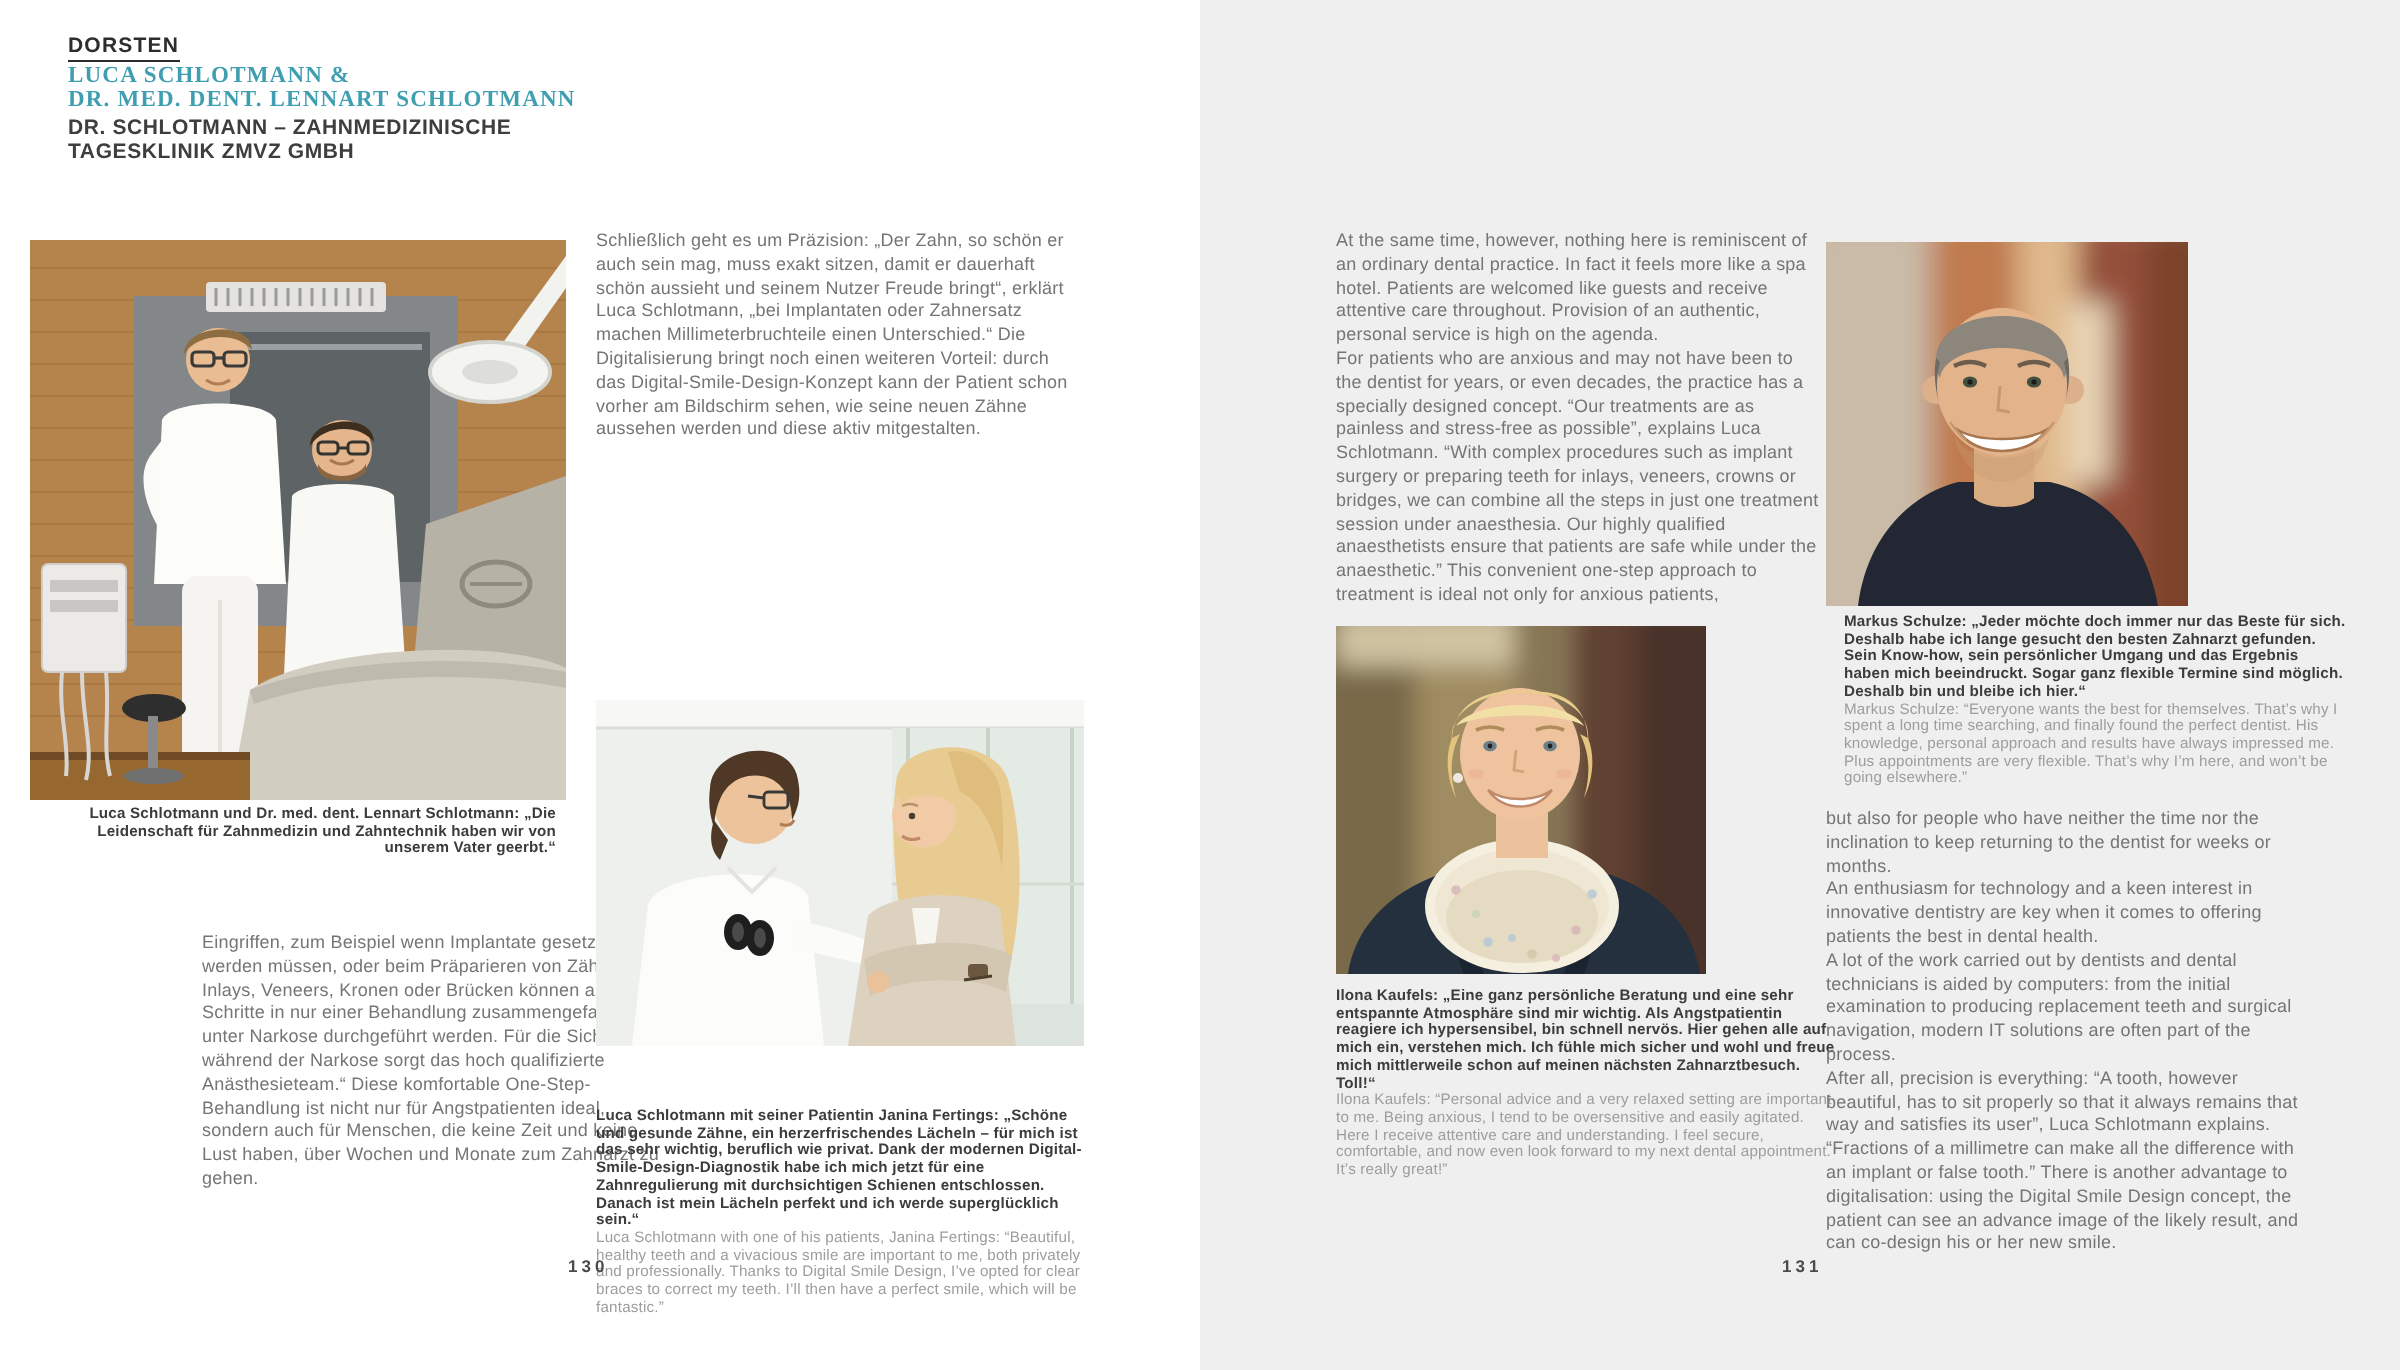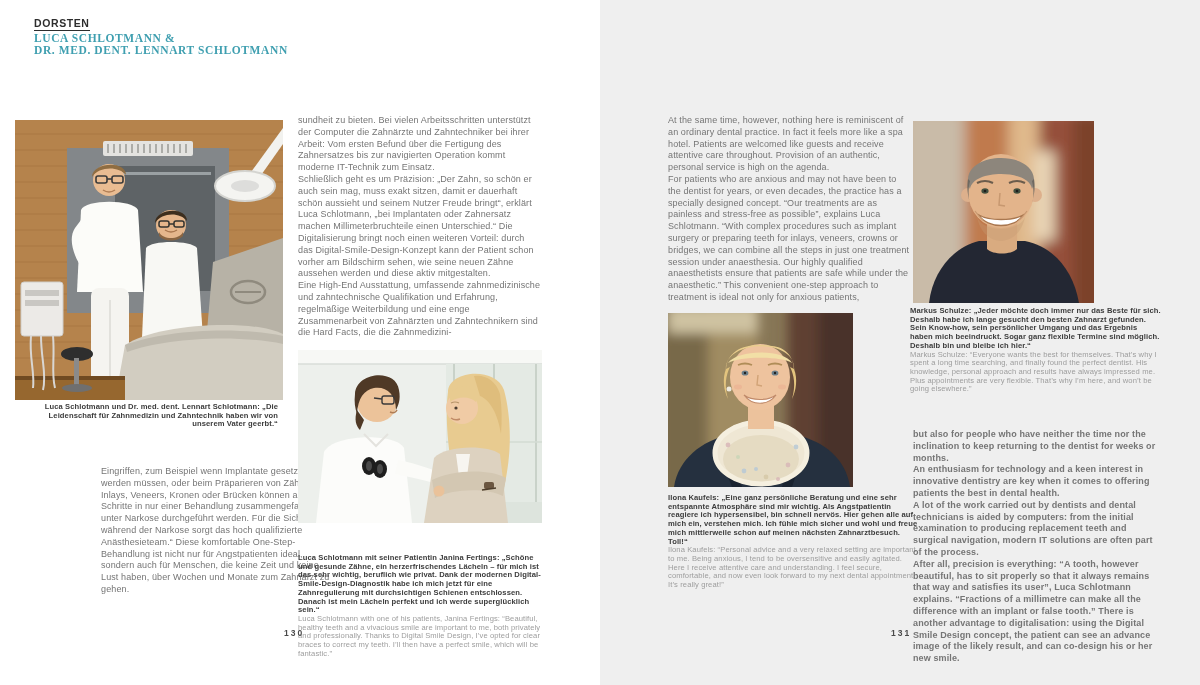--- a/index.html
+++ b/index.html
@@ -40,20 +40,24 @@
 <body>
 
 <div class="spread">
 
   <section class="page page-left">
 
     <header class="hdr">
       <div class="hdr-loc">DORSTEN</div>
       <div class="hdr-name">LUCA SCHLOTMANN &amp;</div>
       <div class="hdr-name">DR. MED. DENT. LENNART SCHLOTMANN</div>
+      <div class="hdr-prac">
+        <div>DR. SCHLOTMANN – ZAHNMEDIZINISCHE</div>
+        <div>TAGESKLINIK ZMVZ GMBH</div>
+      </div>
     </header>
 
     <figure style="left:15px;top:120px;">
       <svg width="268" height="280" viewBox="0 0 268 280">
         <rect width="268" height="280" fill="#b5834c"></rect>
         <g stroke="#9e6f3c" stroke-width="1" opacity="0.55">
           <line x1="0" y1="14" x2="268" y2="14"></line>
             <line x1="0" y1="30" x2="268" y2="30"></line>
           <line x1="0" y1="46" x2="268" y2="46"></line>
             <line x1="0" y1="62" x2="268" y2="62"></line>
@@ -141,23 +145,21 @@
 
     <div class="caption cap-right" style="left:28px;top:403px;width:250px;">
       <p class="cap-de">Luca Schlotmann und Dr. med. dent. Lennart Schlotmann: „Die Leidenschaft für Zahnmedizin und Zahntechnik haben wir von unserem Vater geerbt.“</p>
     </div>
 
     <div class="col" style="left:57px;top:466px;width:232px;margin-left:44px;">
       <p>Eingriffen, zum Beispiel wenn Implantate gesetzt werden müssen, oder beim Präparieren von Zähnen für Inlays, Veneers, Kronen oder Brücken können alle Schritte in nur einer Behandlung zusammengefasst und unter Narkose durchgeführt werden. Für die Sicherheit während der Narkose sorgt das hoch qualifizierte Anästhesieteam.“ Diese komfortable One-Step-Behandlung ist nicht nur für Angstpatienten ideal, sondern auch für Menschen, die keine Zeit und keine Lust haben, über Wochen und Monate zum Zahnarzt zu gehen.</p>
     </div>
 
     <div class="col" style="left:298px;top:115px;width:243px;">
-      <p>sundheit zu bieten. Bei vielen Arbeitsschritten unterstützt der Computer die Zahnärzte und Zahntechniker bei ihrer Arbeit: Vom ersten Befund über die Fertigung des Zahnersatzes bis zur navigierten Operation kommt moderne IT-Technik zum Einsatz.</p>
       <p>Schließlich geht es um Präzision: „Der Zahn, so schön er auch sein mag, muss exakt sitzen, damit er dauerhaft schön aussieht und seinem Nutzer Freude bringt“, erklärt Luca Schlotmann, „bei Implantaten oder Zahnersatz machen Millimeterbruchteile einen Unterschied.“ Die Digitalisierung bringt noch einen weiteren Vorteil: durch das Digital-Smile-Design-Konzept kann der Patient schon vorher am Bildschirm sehen, wie seine neuen Zähne aussehen werden und diese aktiv mitgestalten.</p>
-      <p>Eine High-End Ausstattung, umfassende zahnmedizinische und zahntechnische Qualifikation und Erfahrung, regelmäßige Weiterbildung und eine enge Zusammenarbeit von Zahnärzten und Zahntechnikern sind die Hard Facts, die die Zahnmedizini-</p>
     </div>
 
     <figure style="left:298px;top:350px;">
       <svg width="244" height="173" viewBox="0 0 244 173">
         <rect width="244" height="173" fill="#edf0ec"></rect>
         <rect width="244" height="14" fill="#f7f8f5"></rect>
         <line x1="0" y1="14" x2="244" y2="14" stroke="#d9ded8" stroke-width="1.5"></line>
         <rect x="148" y="14" width="96" height="159" fill="#e4eae4"></rect>
         <g stroke="#c9d2c9" stroke-width="2">
           <line x1="156" y1="14" x2="156" y2="173"></line>
@@ -303,26 +305,26 @@
         <circle cx="72" cy="70" r="1.3" fill="#1c1c1c"></circle>
           <circle cx="104" cy="70" r="1.3" fill="#1c1c1c"></circle>
         <path d="M87,72 L86,84 L92,85" stroke="#c79870" stroke-width="1.5" fill="none"></path>
         <path d="M66,94 C74,108 102,108 110,94 C100,100 76,100 66,94 Z" fill="#ffffff" stroke="#a9774f" stroke-width="1.3"></path>
         <path d="M62,90 Q66,96 70,99" stroke="#c79870" stroke-width="1.2" fill="none"></path>
         <path d="M114,90 Q110,96 106,99" stroke="#c79870" stroke-width="1.2" fill="none"></path>
         <path d="M64,96 C70,112 106,112 112,96 C108,116 94,120 88,120 C82,120 68,116 64,96 Z" fill="#c79b74" opacity="0.35"></path>
       </svg>
     </figure>
 
-    <div class="caption" style="left:310px;top:307px;width:252px;">
+    <div class="caption" style="left:322px;top:307px;width:252px;">
       <p class="cap-de">Markus Schulze: „Jeder möchte doch immer nur das Beste für sich. Deshalb habe ich lange gesucht den besten Zahnarzt gefunden. Sein Know-how, sein persönlicher Umgang und das Ergebnis haben mich beeindruckt. Sogar ganz flexible Termine sind möglich. Deshalb bin und bleibe ich hier.“</p>
       <p class="cap-en">Markus Schulze: “Everyone wants the best for themselves. That’s why I spent a long time searching, and finally found the perfect dentist. His knowledge, personal approach and results have always impressed me. Plus appointments are very flexible. That’s why I’m here, and won’t be going elsewhere.”</p>
     </div>
 
-    <div class="col" style="left:313px;top:429px;width:245px;font-weight:bold;">
+    <div class="col" style="left:313px;top:404px;width:245px;">
       <p>but also for people who have neither the time nor the inclination to keep returning to the dentist for weeks or months.</p>
       <p>An enthusiasm for technology and a keen interest in innovative dentistry are key when it comes to offering patients the best in dental health.</p>
       <p>A lot of the work carried out by dentists and dental technicians is aided by computers: from the initial examination to producing replacement teeth and surgical navigation, modern IT solutions are often part of the process.</p>
       <p>After all, precision is everything: “A tooth, however beautiful, has to sit properly so that it always remains that way and satisfies its user”, Luca Schlotmann explains. “Fractions of a millimetre can make all the difference with an implant or false tooth.” There is another advantage to digitalisation: using the Digital Smile Design concept, the patient can see an advance image of the likely result, and can co-design his or her new smile.</p>
     </div>
 
     <div class="pagenum" style="left:291px;top:628px;">131</div>
   </section>
 </div>
 

